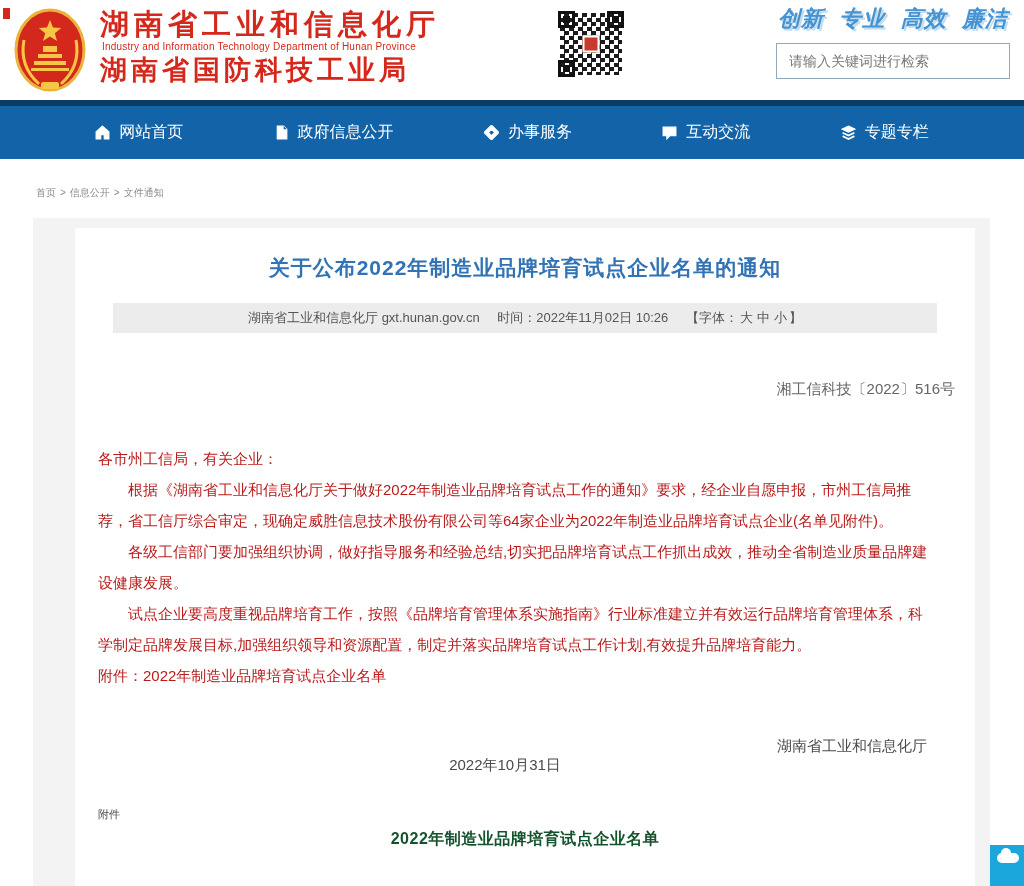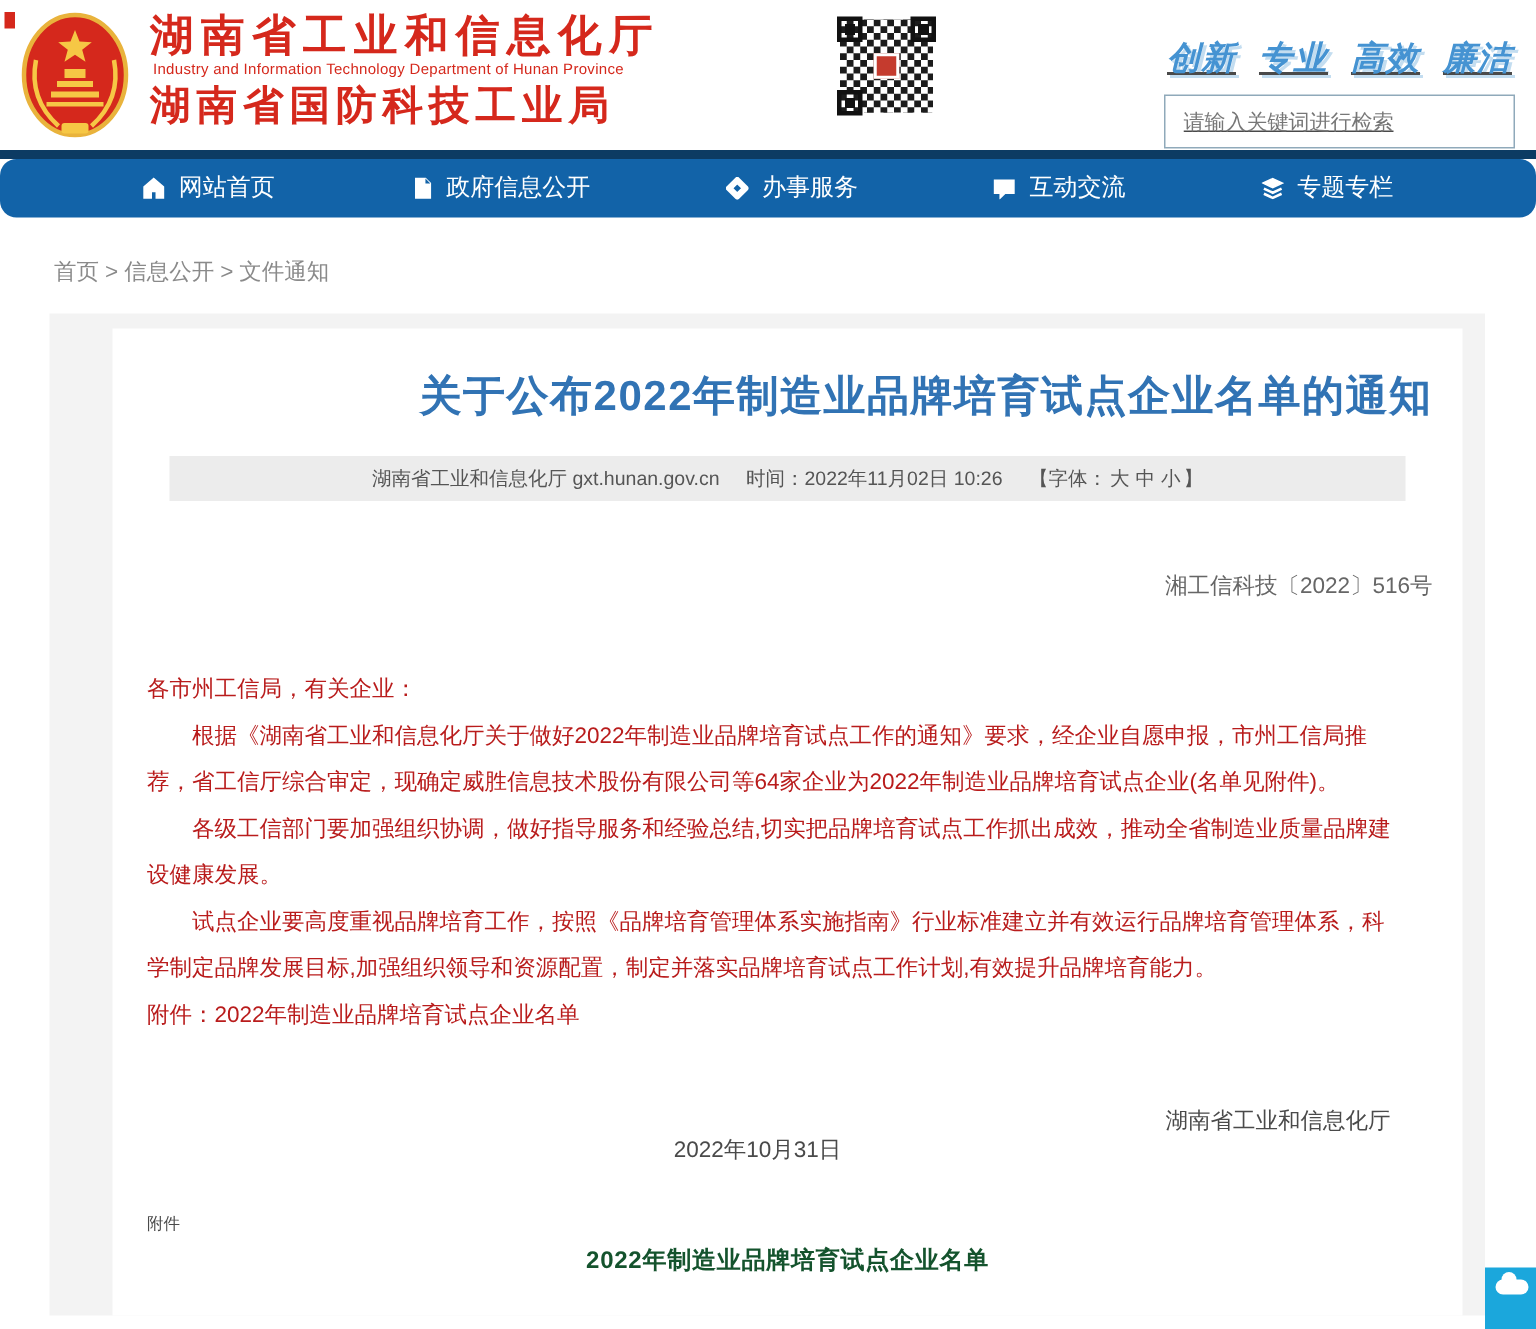--- a/index.html
+++ b/index.html
@@ -23,50 +23,50 @@
   .qr-noise { position:absolute; inset:2px;
     background:
       repeating-conic-gradient(#1c1c1c 0% 25%, #ffffff 0% 50%) 0 0/9px 9px,
       repeating-conic-gradient(#1c1c1c 0% 25%, rgba(255,255,255,0) 0% 50%) 3px 2px/13px 13px; }
   .qr .finder { position:absolute; width:17px; height:17px; border:3px solid #111;
     background:#111; background-clip:content-box; padding:2px; }
   .qr .f-tl { left:0; top:0; } .qr .f-tr { right:0; top:0; } .qr .f-bl { left:0; bottom:0; }
   .qr-logo { position:absolute; left:50%; top:50%; transform:translate(-50%,-50%);
     width:17px; height:17px; background:#c53b2e; border:2px solid #fff; }
 
-  .header-right { position:absolute; right:14px; top:24px; width:234px;text-decoration:underline; }
+  .header-right { position:absolute; right:14px; top:4px; width:234px; }
   .slogan { display:flex; justify-content:space-between; padding:0 2px;
     font-size:22px; font-weight:bold; font-style:italic; color:#4593d2;
     text-shadow:2px 2px 0 #c3ddf0; letter-spacing:1px; }
   .searchbox { margin-top:9px; height:36px; border:1px solid #8fa9ba; background:#fff; display:flex; }
   .searchbox input { flex:1; border:0; outline:0; padding:0 12px; font-size:14px;
     font-family:inherit; color:#4d7c0f; background:transparent; }
   .searchbox input::placeholder { color:#777; }
 
   
   .nav-topstrip { height:6px; background:#0c3b63; }
-  .nav { height:39px; background:#1263a8; display:flex; align-items:center;
-    justify-content:space-around; padding:0 50px;border-radius:11px; }
+  .nav { height:53px; background:#1263a8; display:flex; align-items:center;
+    justify-content:space-around; padding:0 50px; }
   .nav-item { display:flex; align-items:center; gap:9px; color:#fff; font-size:16px;
     text-decoration:none; cursor:pointer; }
   .nav-ico { display:inline-flex; width:15px; height:15px; }
   .nav-ico svg { width:15px; height:15px; fill:#fff; stroke:#fff; }
 
   
-  .breadcrumb { margin:27px 0 0 36px; font-size:15px; color:#8a8a8a; }
+  .breadcrumb { margin:27px 0 0 36px; font-size:10px; color:#8a8a8a; }
   .breadcrumb .sep { margin:0 4px; }
   .crumb-link { color:#8a8a8a; text-decoration:none; cursor:pointer; }
 
   
   .wrapper { margin:18px 34px 0 33px; width:957px; height:668px;
     background:#f3f3f3; padding:10px 15px 0 42px; }
   .card { background:#fff; width:900px; height:100%; padding:14px 20px 0; position:relative; }
 
-  .article-title { margin-top:12px; text-align:right; color:#3173b4;
-    font-size:28px; font-weight:bold; letter-spacing:1px; }
+  .article-title { margin-top:12px; text-align:center; color:#3173b4;
+    font-size:21px; font-weight:bold; letter-spacing:1px; }
   .meta { margin:21px 18px 0; background:#ececec; height:30px; line-height:30px;
     text-align:center; font-size:13px; color:#555; white-space:nowrap; }
   .meta .gap { display:inline-block; width:14px; }
   .font-size-btn { cursor:pointer; margin:0 2px; color:#555; }
 
   .docnum { margin-top:47px; text-align:right; font-size:15px; color:#666; }
 
   .body-text { margin:44px 22px 0 3px; font-size:15px; line-height:31px; color:#b91c1c; }
   .body-text p { margin:0; }
   .body-text p.indent { text-indent:2em; }

